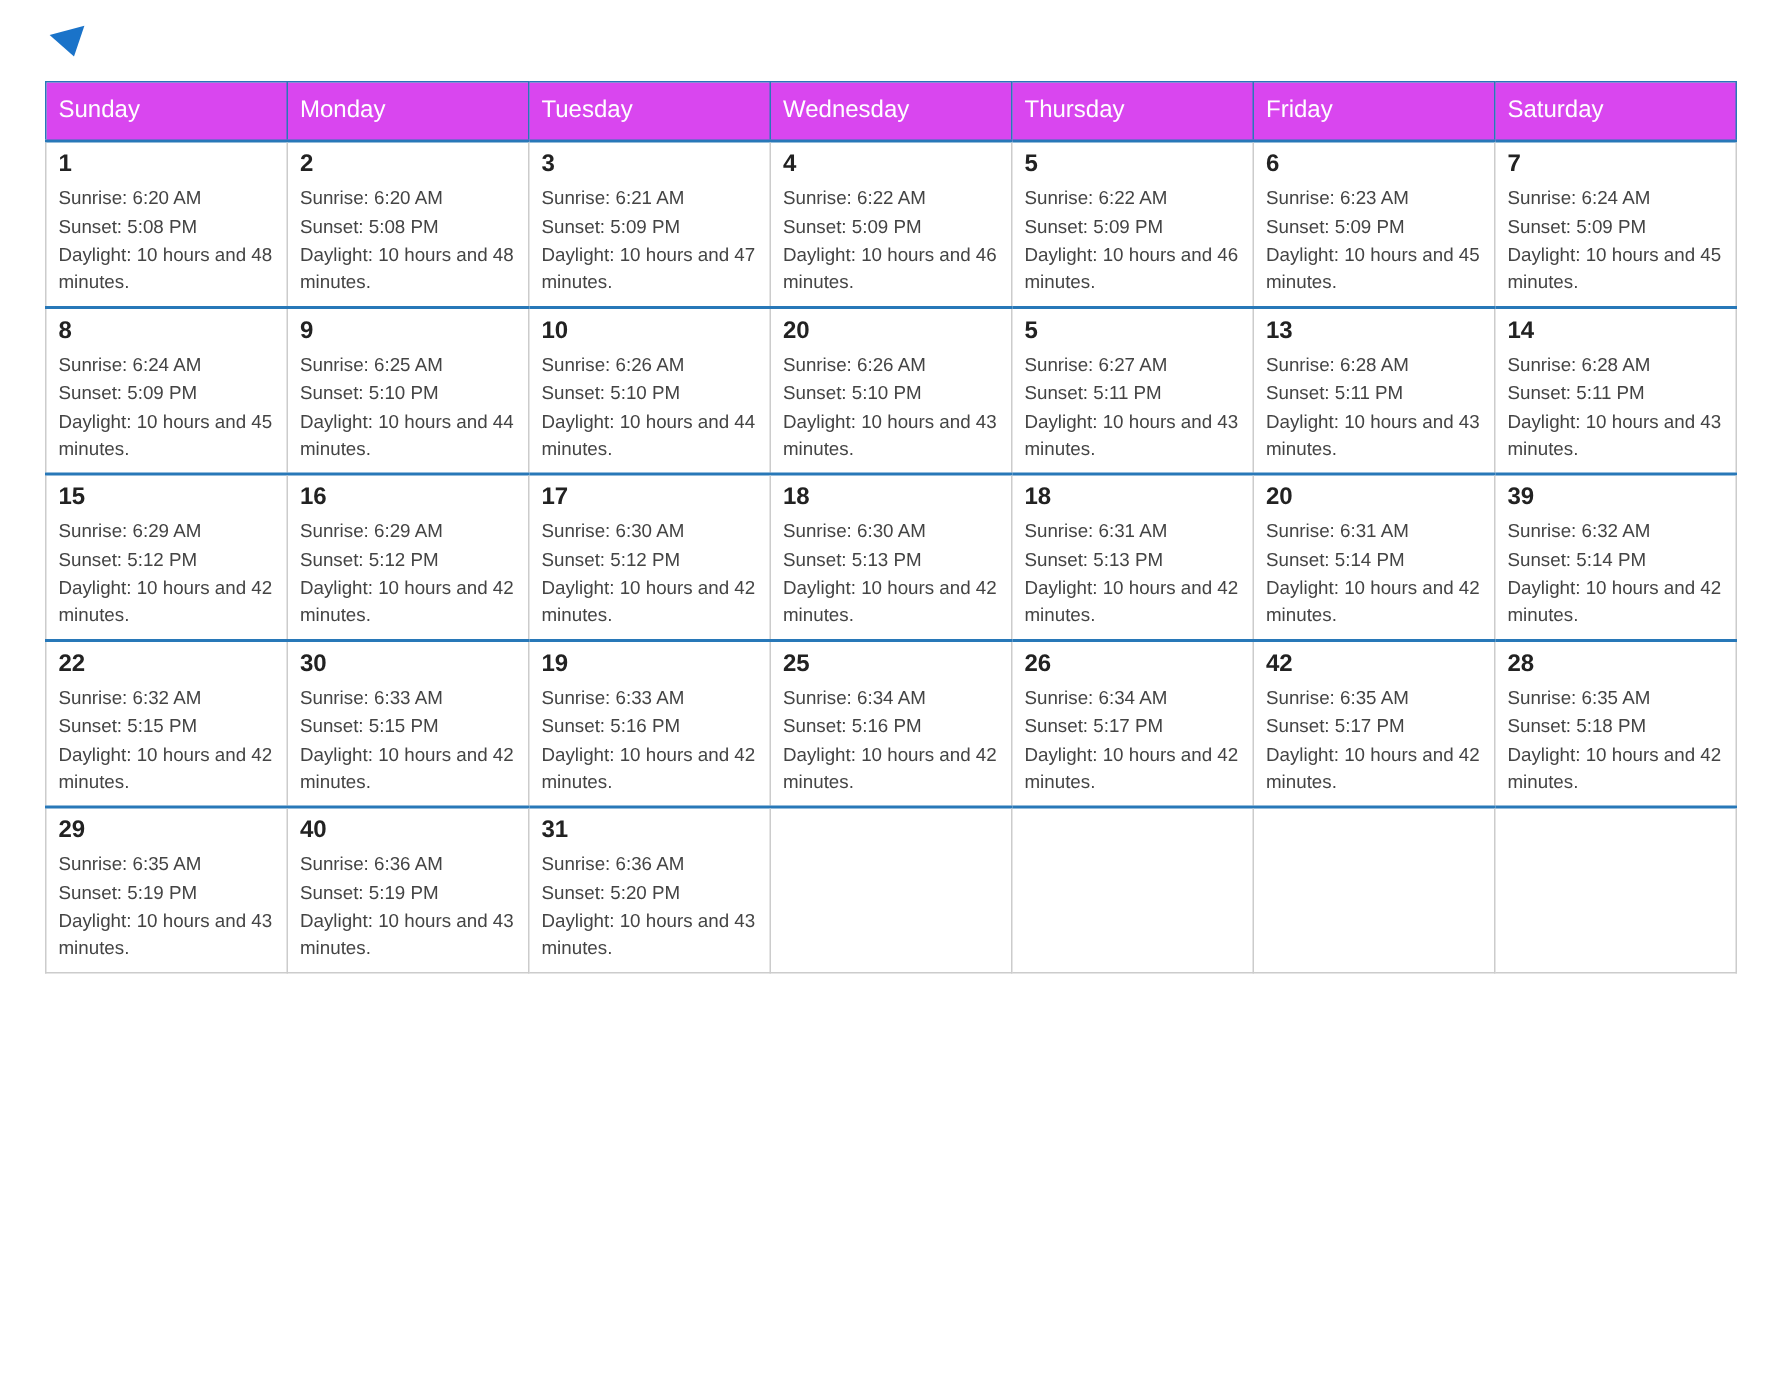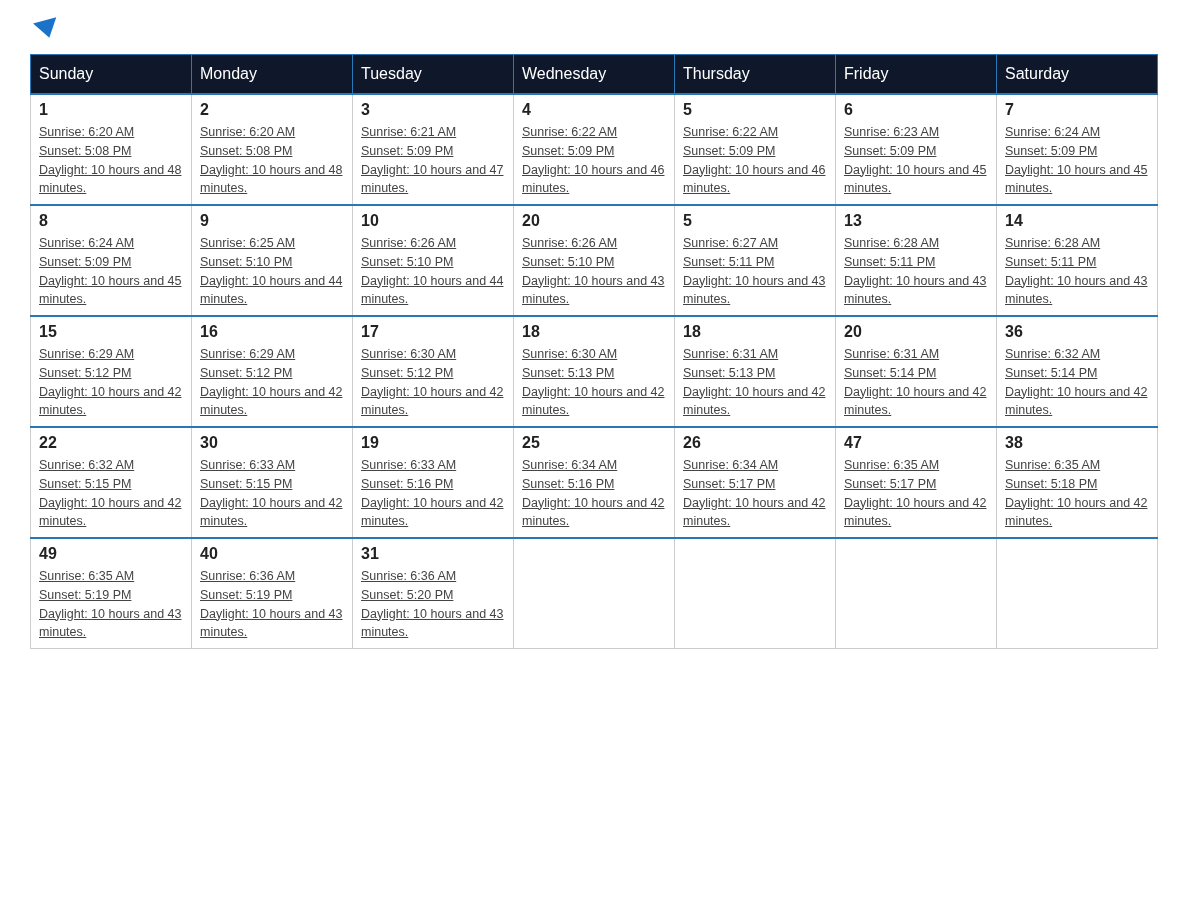--- a/index.html
+++ b/index.html
@@ -56,21 +56,21 @@
       font-size: 20px;
       color: #555;
       margin-top: 4px;
     }
     .calendar {
       width: 100%;
       border-collapse: collapse;
       margin-top: 4px;
     }
     .calendar thead tr th {
-      background-color: #0f172a;
+      background-color: #d946ef;
       color: #fff;
       padding: 10px 8px;
       text-align: left;
       font-size: 16px;
       font-weight: normal;
       border: 1px solid #2878b8;
     }
     .calendar tbody tr td {
       border: 1px solid #ccc;
       vertical-align: top;
@@ -84,21 +84,20 @@
       font-size: 16px;
       font-weight: bold;
       color: #222;
       display: block;
       margin-bottom: 4px;
     }
     .calendar tbody tr td .day-info {
       font-size: 12.5px;
       color: #444;
       line-height: 1.5;
-      text-decoration: underline;
     }
     .calendar tbody tr:first-child td {
       border-top: 2px solid #2878b8;
     }
     .calendar tbody tr td:empty {
       background: #fff;
     }
     .row-divider td {
       border-top: 2px solid #2878b8 !important;
     }
@@ -212,21 +211,21 @@
         </td>
         <td>
           <span class="day-num">18</span>
           <div class="day-info">Sunrise: 6:31 AM<br>Sunset: 5:13 PM<br>Daylight: 10 hours and 42 minutes.</div>
         </td>
         <td>
           <span class="day-num">20</span>
           <div class="day-info">Sunrise: 6:31 AM<br>Sunset: 5:14 PM<br>Daylight: 10 hours and 42 minutes.</div>
         </td>
         <td>
-          <span class="day-num">36</span>
+          <span class="day-num">39</span>
           <div class="day-info">Sunrise: 6:32 AM<br>Sunset: 5:14 PM<br>Daylight: 10 hours and 42 minutes.</div>
         </td>
       </tr>
       <tr class="row-divider">
         <td>
           <span class="day-num">22</span>
           <div class="day-info">Sunrise: 6:32 AM<br>Sunset: 5:15 PM<br>Daylight: 10 hours and 42 minutes.</div>
         </td>
         <td>
           <span class="day-num">30</span>
@@ -238,31 +237,31 @@
         </td>
         <td>
           <span class="day-num">25</span>
           <div class="day-info">Sunrise: 6:34 AM<br>Sunset: 5:16 PM<br>Daylight: 10 hours and 42 minutes.</div>
         </td>
         <td>
           <span class="day-num">26</span>
           <div class="day-info">Sunrise: 6:34 AM<br>Sunset: 5:17 PM<br>Daylight: 10 hours and 42 minutes.</div>
         </td>
         <td>
-          <span class="day-num">47</span>
+          <span class="day-num">42</span>
           <div class="day-info">Sunrise: 6:35 AM<br>Sunset: 5:17 PM<br>Daylight: 10 hours and 42 minutes.</div>
         </td>
         <td>
-          <span class="day-num">38</span>
+          <span class="day-num">28</span>
           <div class="day-info">Sunrise: 6:35 AM<br>Sunset: 5:18 PM<br>Daylight: 10 hours and 42 minutes.</div>
         </td>
       </tr>
       <tr class="row-divider">
         <td>
-          <span class="day-num">49</span>
+          <span class="day-num">29</span>
           <div class="day-info">Sunrise: 6:35 AM<br>Sunset: 5:19 PM<br>Daylight: 10 hours and 43 minutes.</div>
         </td>
         <td>
           <span class="day-num">40</span>
           <div class="day-info">Sunrise: 6:36 AM<br>Sunset: 5:19 PM<br>Daylight: 10 hours and 43 minutes.</div>
         </td>
         <td>
           <span class="day-num">31</span>
           <div class="day-info">Sunrise: 6:36 AM<br>Sunset: 5:20 PM<br>Daylight: 10 hours and 43 minutes.</div>
         </td>

